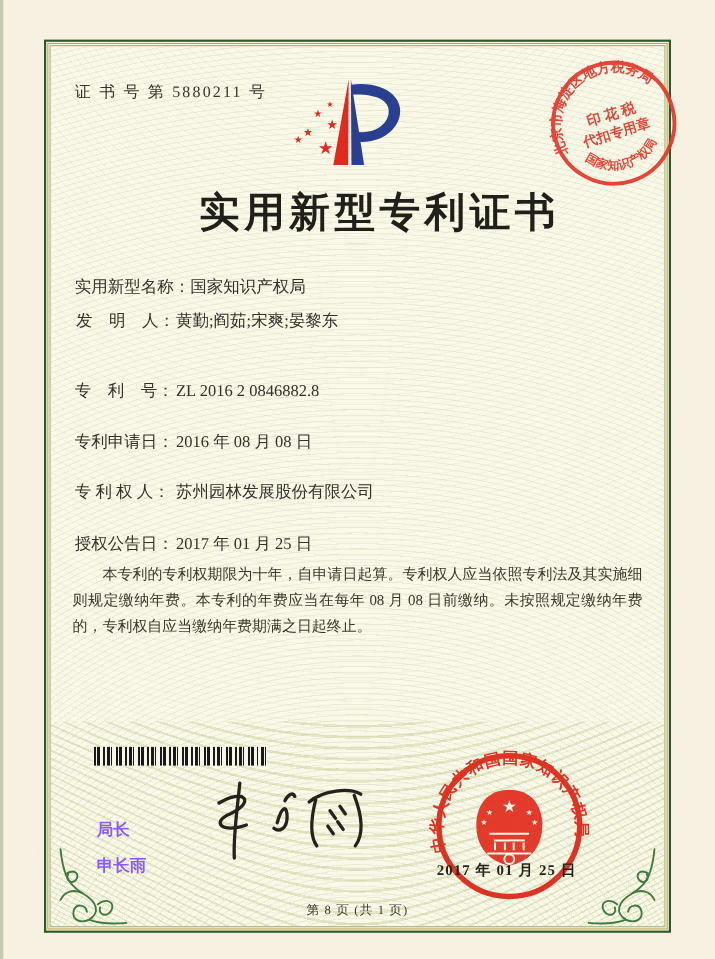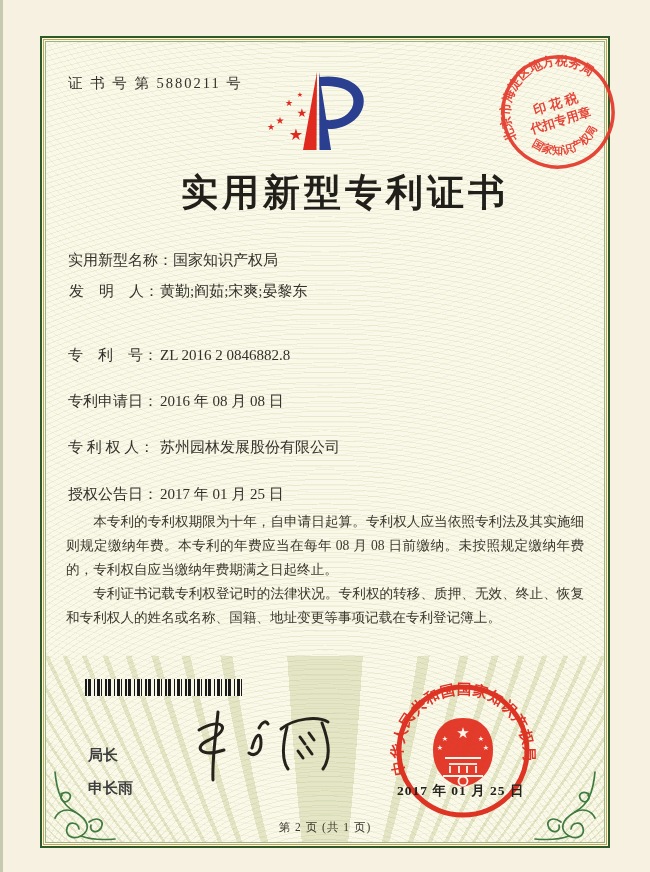--- a/index.html
+++ b/index.html
@@ -39,21 +39,21 @@
   .body-text{position:absolute;left:66px;top:510px;width:518px;
     font-size:13.6px;line-height:24px;color:#3a382c;text-align:justify;}
   .body-text p{margin:0;text-indent:2em;}
   
   .barcode{position:absolute;left:85px;top:679px;width:158px;height:17px;
     background:repeating-linear-gradient(90deg,
       #191919 0 2px,#f8f6e6 2px 3px,#191919 3px 6px,#f8f6e6 6px 9px,
       #191919 9px 10px,#f8f6e6 10px 12px,#191919 12px 15px,#f8f6e6 15px 16px,
       #191919 16px 17px,#f8f6e6 17px 20px);}
   .signer{position:absolute;left:88px;top:738px;font-family:"Liberation Sans", sans-serif;
-    font-size:15px;font-weight:bold;color:#404040;line-height:33px;}
+    font-size:15px;font-weight:bold;color:#8b5cf6;line-height:33px;}
   .signature{position:absolute;left:178px;top:698px;width:180px;height:95px;}
   .big-seal{position:absolute;left:388px;top:678px;width:150px;height:150px;opacity:.95;}
   .seal-date{position:absolute;left:397px;top:782px;font-size:13.5px;letter-spacing:1px;
     color:#23221c;font-weight:bold;}
   .footer{position:absolute;left:0;top:820px;width:650px;text-align:center;
     font-size:11.5px;color:#3a392f;letter-spacing:1px;}
 </style>
 </head>
 <body>
 
@@ -121,21 +121,20 @@
 
 <div class="row r0"><span class="lab">实用新型名称：</span><span>国家知识产权局</span></div>
 <div class="row r1"><span class="lab">发　明　人：</span><span>黄勤;阎茹;宋爽;晏黎东</span></div>
 <div class="row r2"><span class="lab">专　利　号：</span><span>ZL 2016 2 0846882.8</span></div>
 <div class="row r3"><span class="lab">专利申请日：</span><span>2016 年 08 月 08 日</span></div>
 <div class="row r4"><span class="lab">专 利 权 人：</span><span>苏州园林发展股份有限公司</span></div>
 <div class="row r5"><span class="lab">授权公告日：</span><span>2017 年 01 月 25 日</span></div>
 
 <div class="body-text">
   <p>本专利的专利权期限为十年，自申请日起算。专利权人应当依照专利法及其实施细则规定缴纳年费。本专利的年费应当在每年 08 月 08 日前缴纳。未按照规定缴纳年费的，专利权自应当缴纳年费期满之日起终止。</p>
-  <p>专利证书记载专利权登记时的法律状况。专利权的转移、质押、无效、终止、恢复和专利权人的姓名或名称、国籍、地址变更等事项记载在专利登记簿上。</p>
 </div>
 
 <div class="barcode"></div>
 
 <div class="signer">
   <div>局长</div>
   <div>申长雨</div>
 </div>
 
 <svg class="signature" viewBox="0 0 180 95">
@@ -177,13 +176,13 @@
       <path d="M 61,86 H 89"></path>
       <path d="M 62,88 V 95 M 71,88 V 95 M 79,88 V 95 M 88,88 V 95"></path>
       <path d="M 55,98 H 95"></path>
       <circle cx="75" cy="103" r="4.5"></circle>
     </g>
   </g>
 </svg>
 
 <div class="seal-date">2017 年 01 月 25 日</div>
 
-<div class="footer">第 2 页 (共 1 页)</div>
+<div class="footer">第 8 页 (共 1 页)</div>
 
 </body></html>

